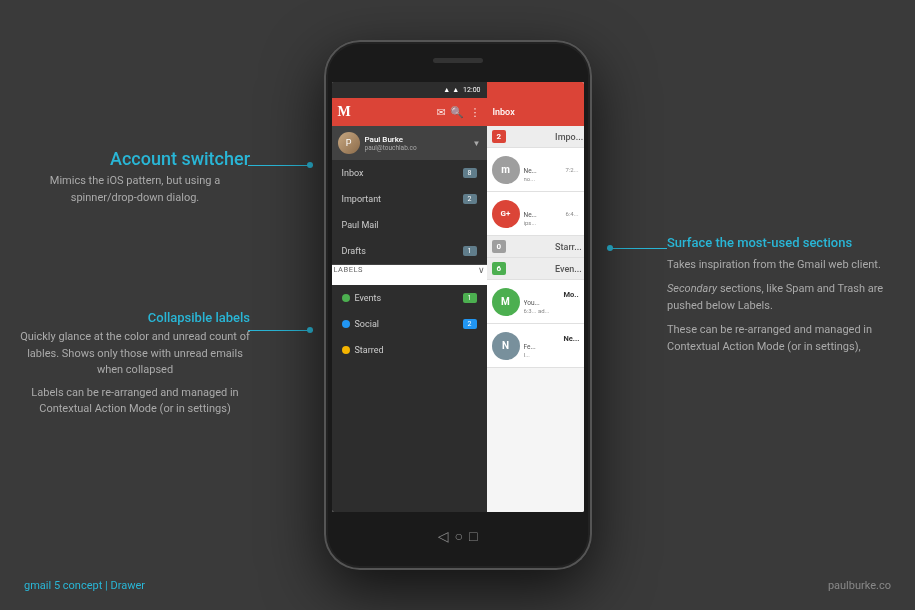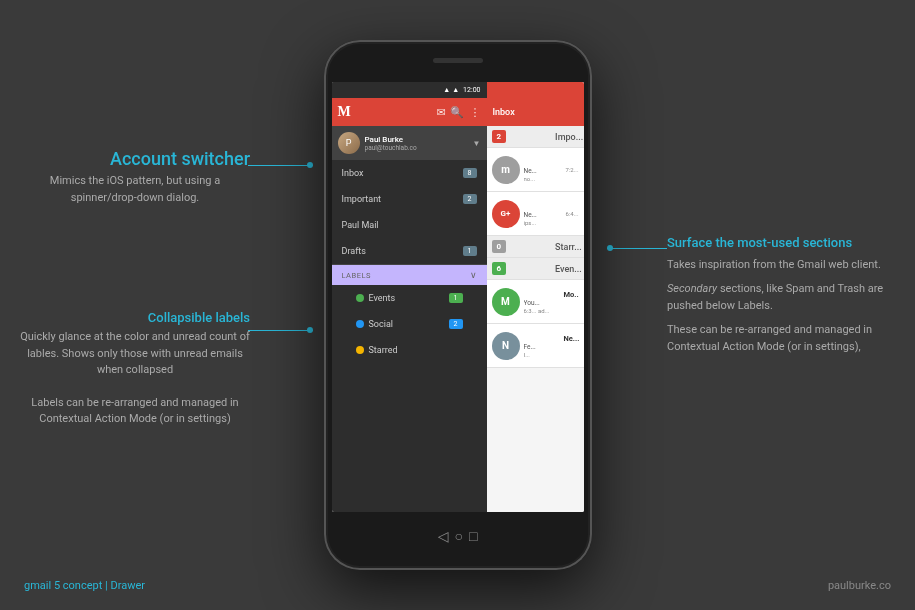--- a/index.html
+++ b/index.html
@@ -336,41 +336,40 @@
       padding: 1px 4px;
       border-radius: 2px;
       min-width: 14px;
       text-align: center;
     }
 
     
     .labels-header {
       height: 20px;
       display: flex;
-      align-items: center;
-      padding: 0 10px;
-      background: #c4b5fd;
+      padding: 0 2px;
+      background: #ffffff;
     }
     .labels-title {
       color: #666;
       font-size: 7.5px;
       letter-spacing: 0.5px;
       text-transform: uppercase;
       flex: 1;
     }
     .labels-arrow {
       color: #666;
       font-size: 9px;
     }
 
     .label-item {
       height: 26px;
       display: flex;
       align-items: center;
-      padding: 0 24px;
+      padding: 0 10px;
       gap: 5px;
     }
     .label-dot {
       width: 8px;
       height: 8px;
       border-radius: 50%;
     }
     .label-text {
       color: #ccc;
       font-size: 9px;
@@ -493,21 +492,21 @@
 <body>
 
 <div class="annotation-account-switcher">
   <div class="label">Account switcher</div>
   <div class="desc">Mimics the iOS pattern, but using a spinner/drop-down dialog.</div>
 </div>
 <div class="line-account"></div>
 
 <div class="annotation-labels">
   <div class="label">Collapsible labels</div>
-  <div class="desc" style="margin-bottom:16px;">Quickly glance at the color and unread count of lables. Shows only those with unread emails when collapsed</div>
+  <div class="desc" style="margin-bottom:6px;">Quickly glance at the color and unread count of lables. Shows only those with unread emails when collapsed</div>
   <div class="desc">Labels can be re-arranged and managed in Contextual Action Mode (or in settings)</div>
 </div>
 <div class="line-labels"></div>
 
 <div class="annotation-surface">
   <div class="label">Surface the most-used sections</div>
   <div class="desc">Takes inspiration from the Gmail web client.</div>
   <div class="desc"><em>Secondary</em> <span>sections, like Spam and Trash are pushed below Labels.</span></div>
   <div class="desc">These can be re-arranged and managed in Contextual Action Mode (or in settings),</div>
 </div>

